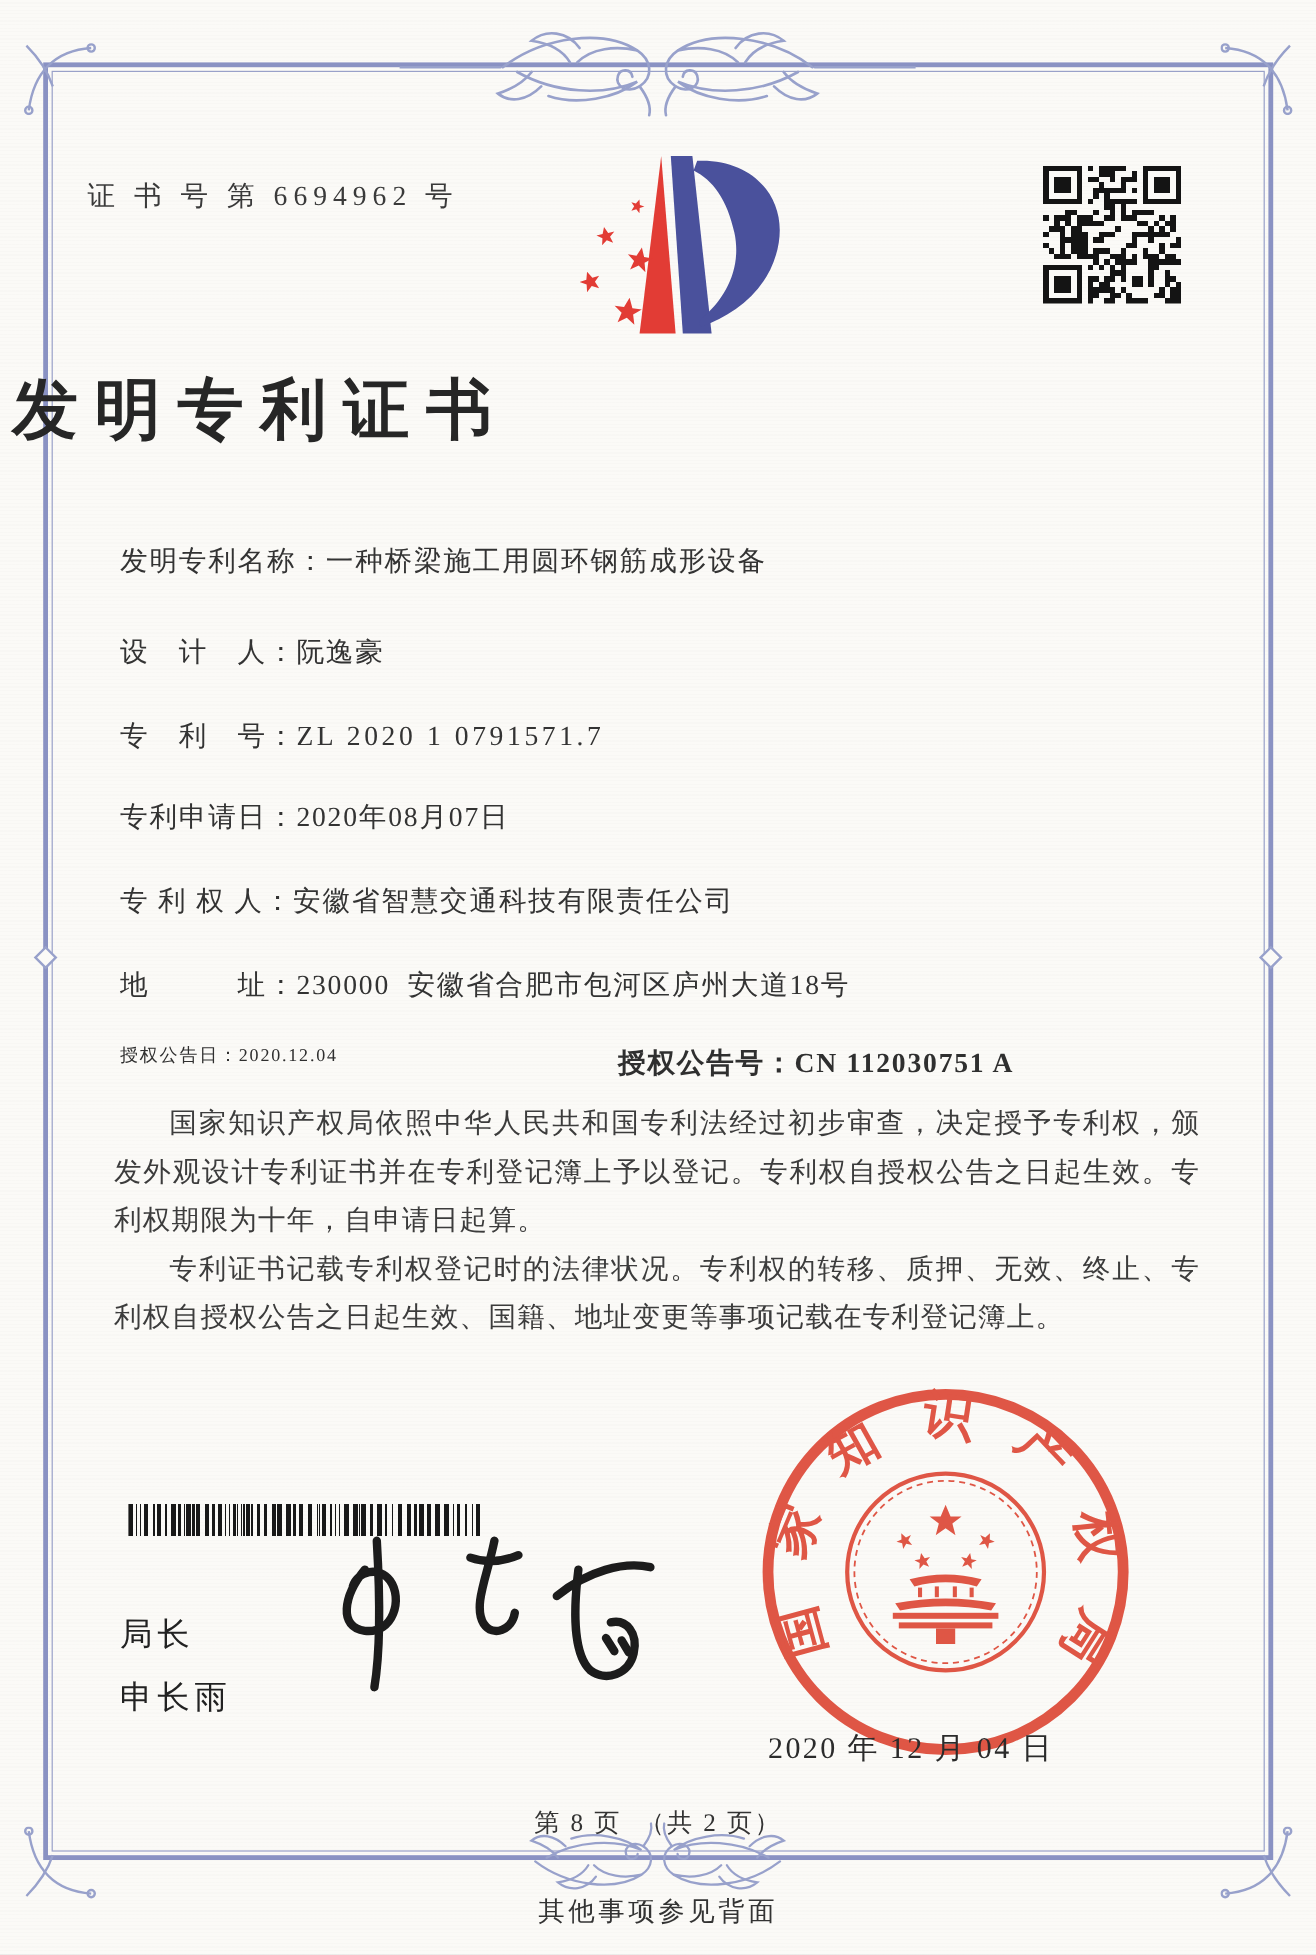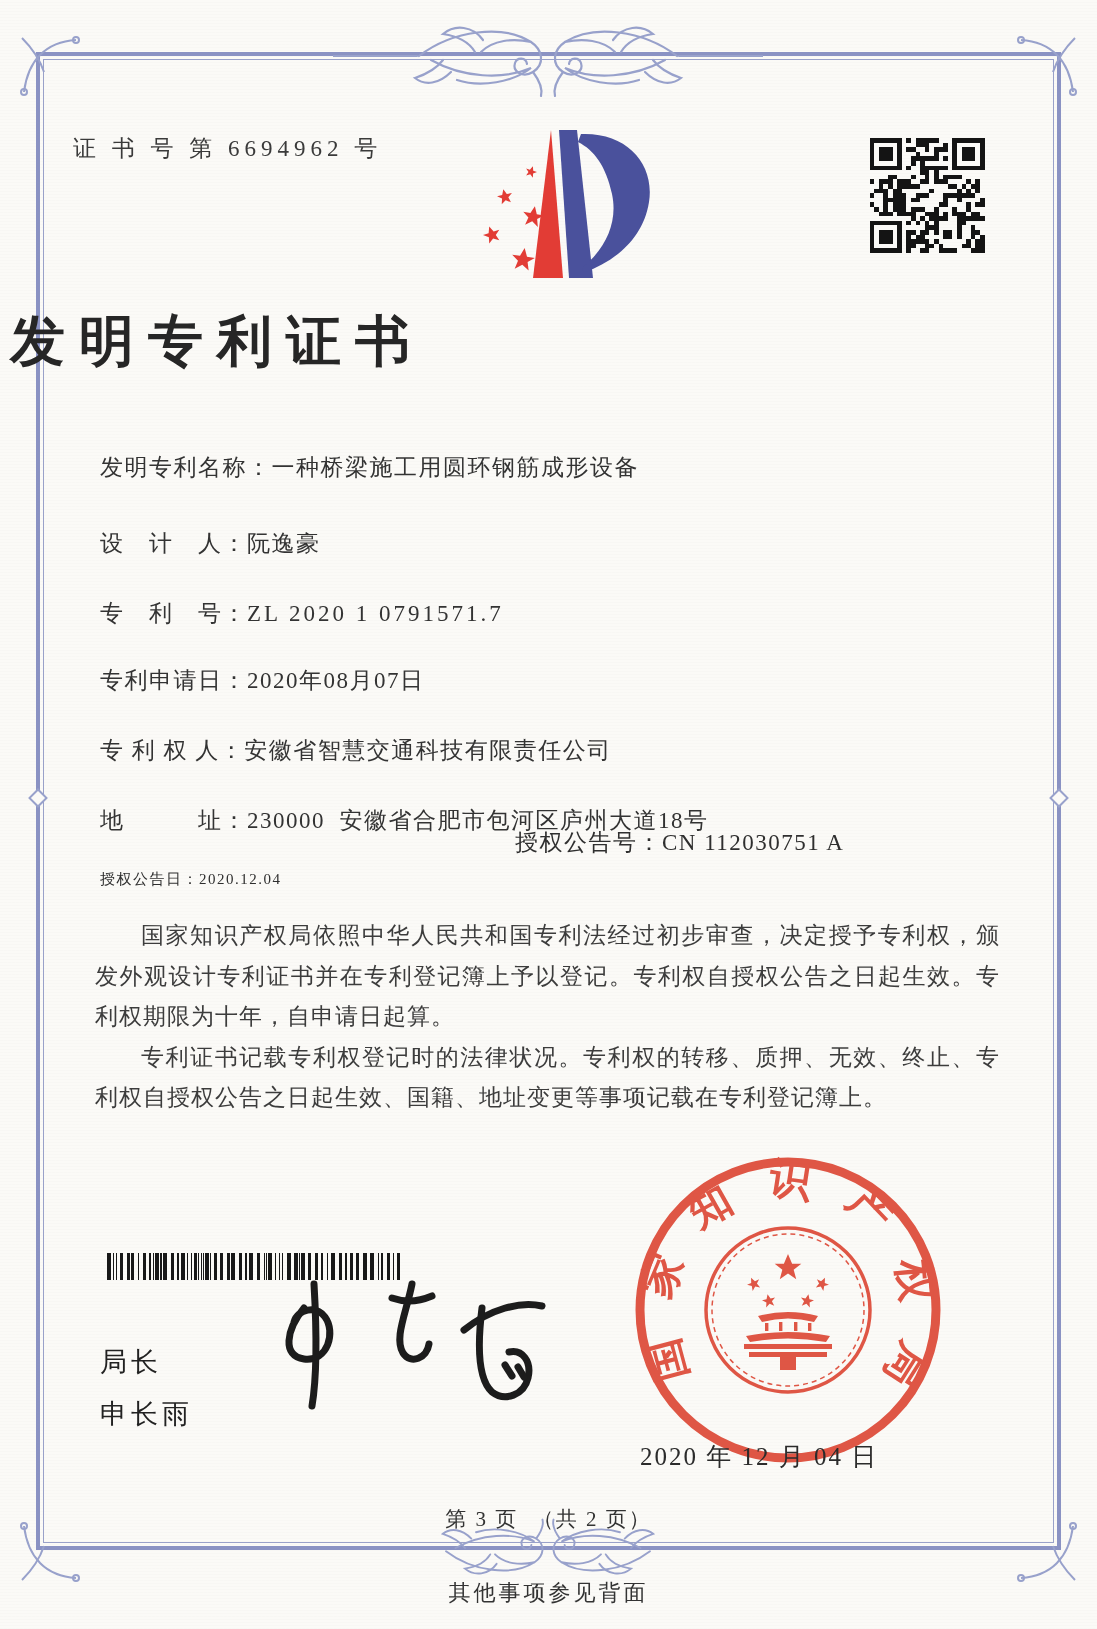--- a/index.html
+++ b/index.html
@@ -9,29 +9,29 @@
     background-image:repeating-linear-gradient(0deg, rgba(0,0,0,0.012) 0 1px, transparent 1px 3px);
     font-family:"Liberation Serif","DejaVu Serif",serif;
     color:#2f2f2f;overflow:hidden;
   }
   .abs{position:absolute;}
   
   .frame{left:36px;top:52px;width:1025px;height:1498px;border:4px solid #8a92c3;box-sizing:border-box;}
   .frame-inner{position:absolute;inset:3px;border:1px solid #99a1c9;}
   .orn{color:#98a1cb;}
   
-  .cert-no{left:73px;top:133px;font-size:23px;letter-spacing:5px;color:#3a3a3a;white-space:pre;}
+  .cert-no{left:73px;top:148px;font-size:23px;letter-spacing:5px;color:#3a3a3a;white-space:pre;}
   .logo{left:435px;top:120px;}
   .qr{left:868px;top:138px;}
   .title{left:0;top:305px;width:100%;text-align:left;font-size:55px;font-weight:bold;letter-spacing:14px;color:#262626;padding-left:10px;}
   
   .field{left:100px;font-size:23px;letter-spacing:1.5px;white-space:pre-wrap;color:#333;}
   .f0{top:452px;} .f1{top:528px;} .f2{top:598px;} .f3{top:665px;} .f4{top:735px;} .f5{top:805px;}
   .grant-a{left:100px;top:870px;font-size:15px;letter-spacing:1.5px;white-space:pre;}
-  .grant-b{left:515px;top:827px;font-size:23px;letter-spacing:1.5px;white-space:pre;}
+  .grant-b{left:515px;top:870px;font-size:23px;letter-spacing:1.5px;white-space:pre;font-weight:bold;}
   
   .body-text{left:95px;top:916px;width:905px;font-size:23px;line-height:40.5px;text-align:justify;color:#3c3c3c;}
   .body-text p{margin:0;text-indent:2em;letter-spacing:1px;}
   
   .barcode{left:107px;top:1253px;}
   .officer{left:100px;top:1336px;font-family:"Liberation Sans","DejaVu Sans",sans-serif;font-size:27px;line-height:52px;color:#222;letter-spacing:4px;}
   .signature{left:252px;top:1268px;}
   .seal{left:628px;top:1150px;}
   .seal-date{left:640px;top:1440px;width:320px;font-size:25px;letter-spacing:2px;color:#2b2b2b;white-space:pre;}
   .page-info{left:0;top:1505px;width:100%;text-align:center;font-size:21px;letter-spacing:2px;color:#333;white-space:pre;}
@@ -477,16 +477,16 @@
           <rect x="-44" y="34" width="88" height="5"></rect>
           <rect x="-39" y="42" width="78" height="5"></rect>
           <path d="M-8 47 h16 v13 h-16 Z"></path>
         </g>
       </g>
     </g>
   </svg>
 
   <div class="abs seal-date">2020 年 12 月 04 日</div>
 
-  <div class="abs page-info">第 3 页  （共 2 页）</div>
+  <div class="abs page-info">第 8 页  （共 2 页）</div>
   <div class="abs back-note">其他事项参见背面</div>
 
 </div>
 
 </body></html>

